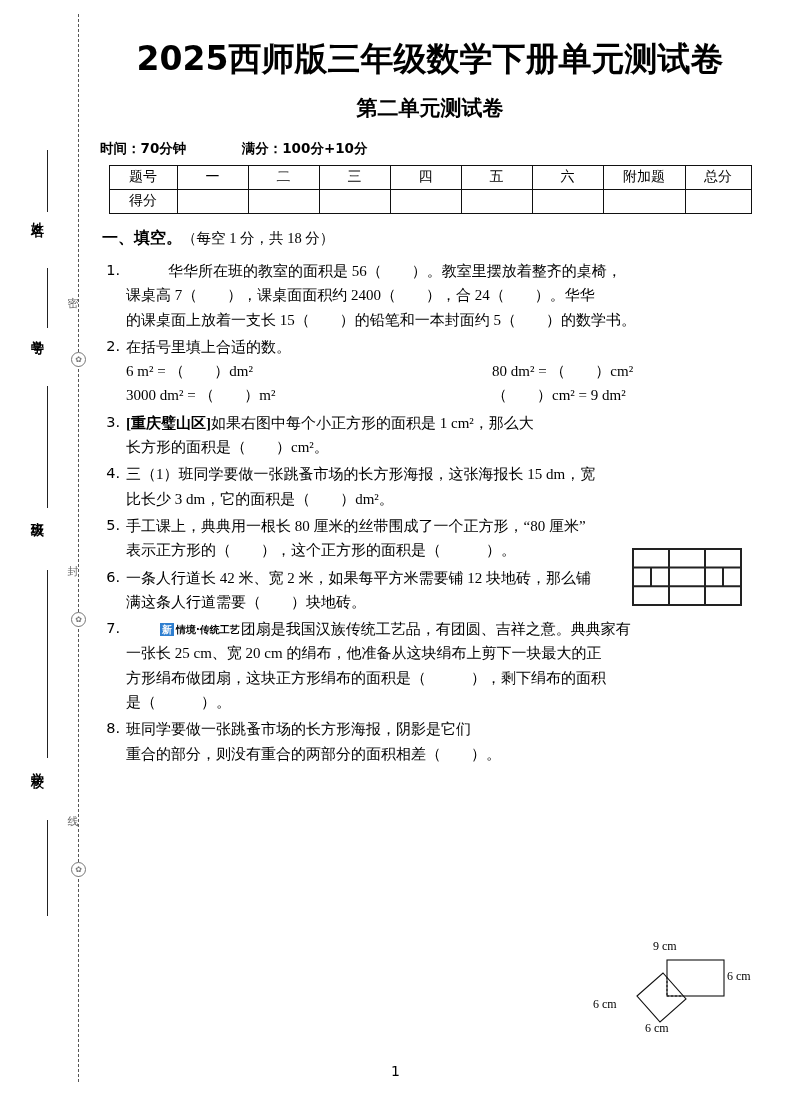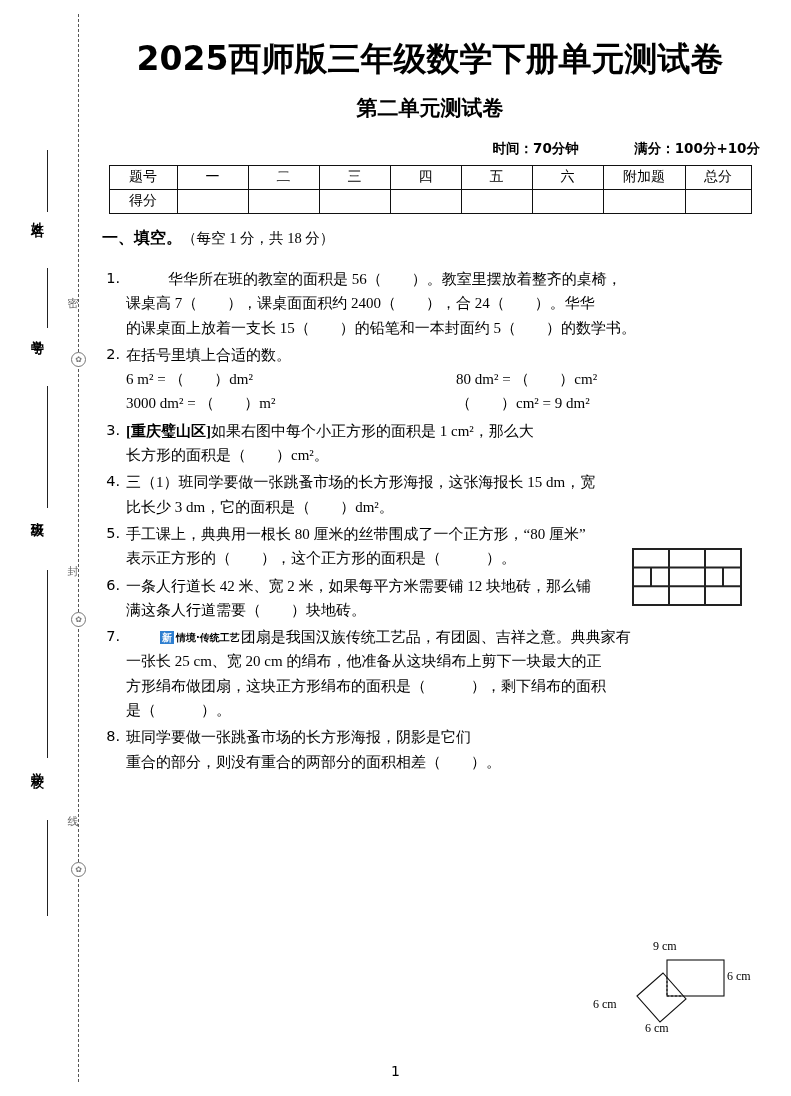--- a/index.html
+++ b/index.html
@@ -85,21 +85,21 @@
     white-space: nowrap;
   }
   .sub-title {
     text-align: center;
     font-size: 21px;
     font-weight: bold;
     font-family: "DejaVu Sans", "Liberation Sans", sans-serif;
     margin: 0 0 18px 0;
   }
   .meta-line {
-    text-align: right;
+    text-align: left;
     font-size: 13.5px;
     font-weight: bold;
     font-family: "DejaVu Sans", "Liberation Sans", sans-serif;
     margin-bottom: 7px;
   }
   .meta-line span.gap { display: inline-block; width: 46px; }
 
   
   table.score {
     border-collapse: collapse;
@@ -119,21 +119,21 @@
   table.score col.c0 { width: 68px; }
   table.score col.cx { width: 71px; }
   table.score col.cadd { width: 82px; }
   table.score col.ctot { width: 66px; }
 
   
   .sec-head {
     font-size: 16px;
     font-weight: bold;
     font-family: "DejaVu Sans", "Liberation Sans", sans-serif;
-    margin: 4px 0 18px 2px;
+    margin: 4px 0 10px 2px;
   }
   .sec-head .pts {
     font-weight: normal;
     font-size: 14.5px;
     font-family: "Liberation Serif", serif;
   }
 
   .q {
     display: flex;
     margin: 0 0 3px 0;
@@ -147,20 +147,21 @@
     padding-right: 6px;
     font-family: "DejaVu Sans", "Liberation Sans", sans-serif;
     font-size: 14.5px;
   }
   .q-body { flex: 1 1 auto; }
   .line { white-space: pre-wrap; }
   .indent { padding-left: 42px; }
 
   .two-col {
     display: flex;
+    gap: 36px;
   }
   .two-col > div:first-child { width: 330px; }
 
   
   .badge {
     display: inline-block;
     font-family: "DejaVu Sans", "Liberation Sans", sans-serif;
     font-size: 10px;
     font-weight: bold;
     vertical-align: 1px;

